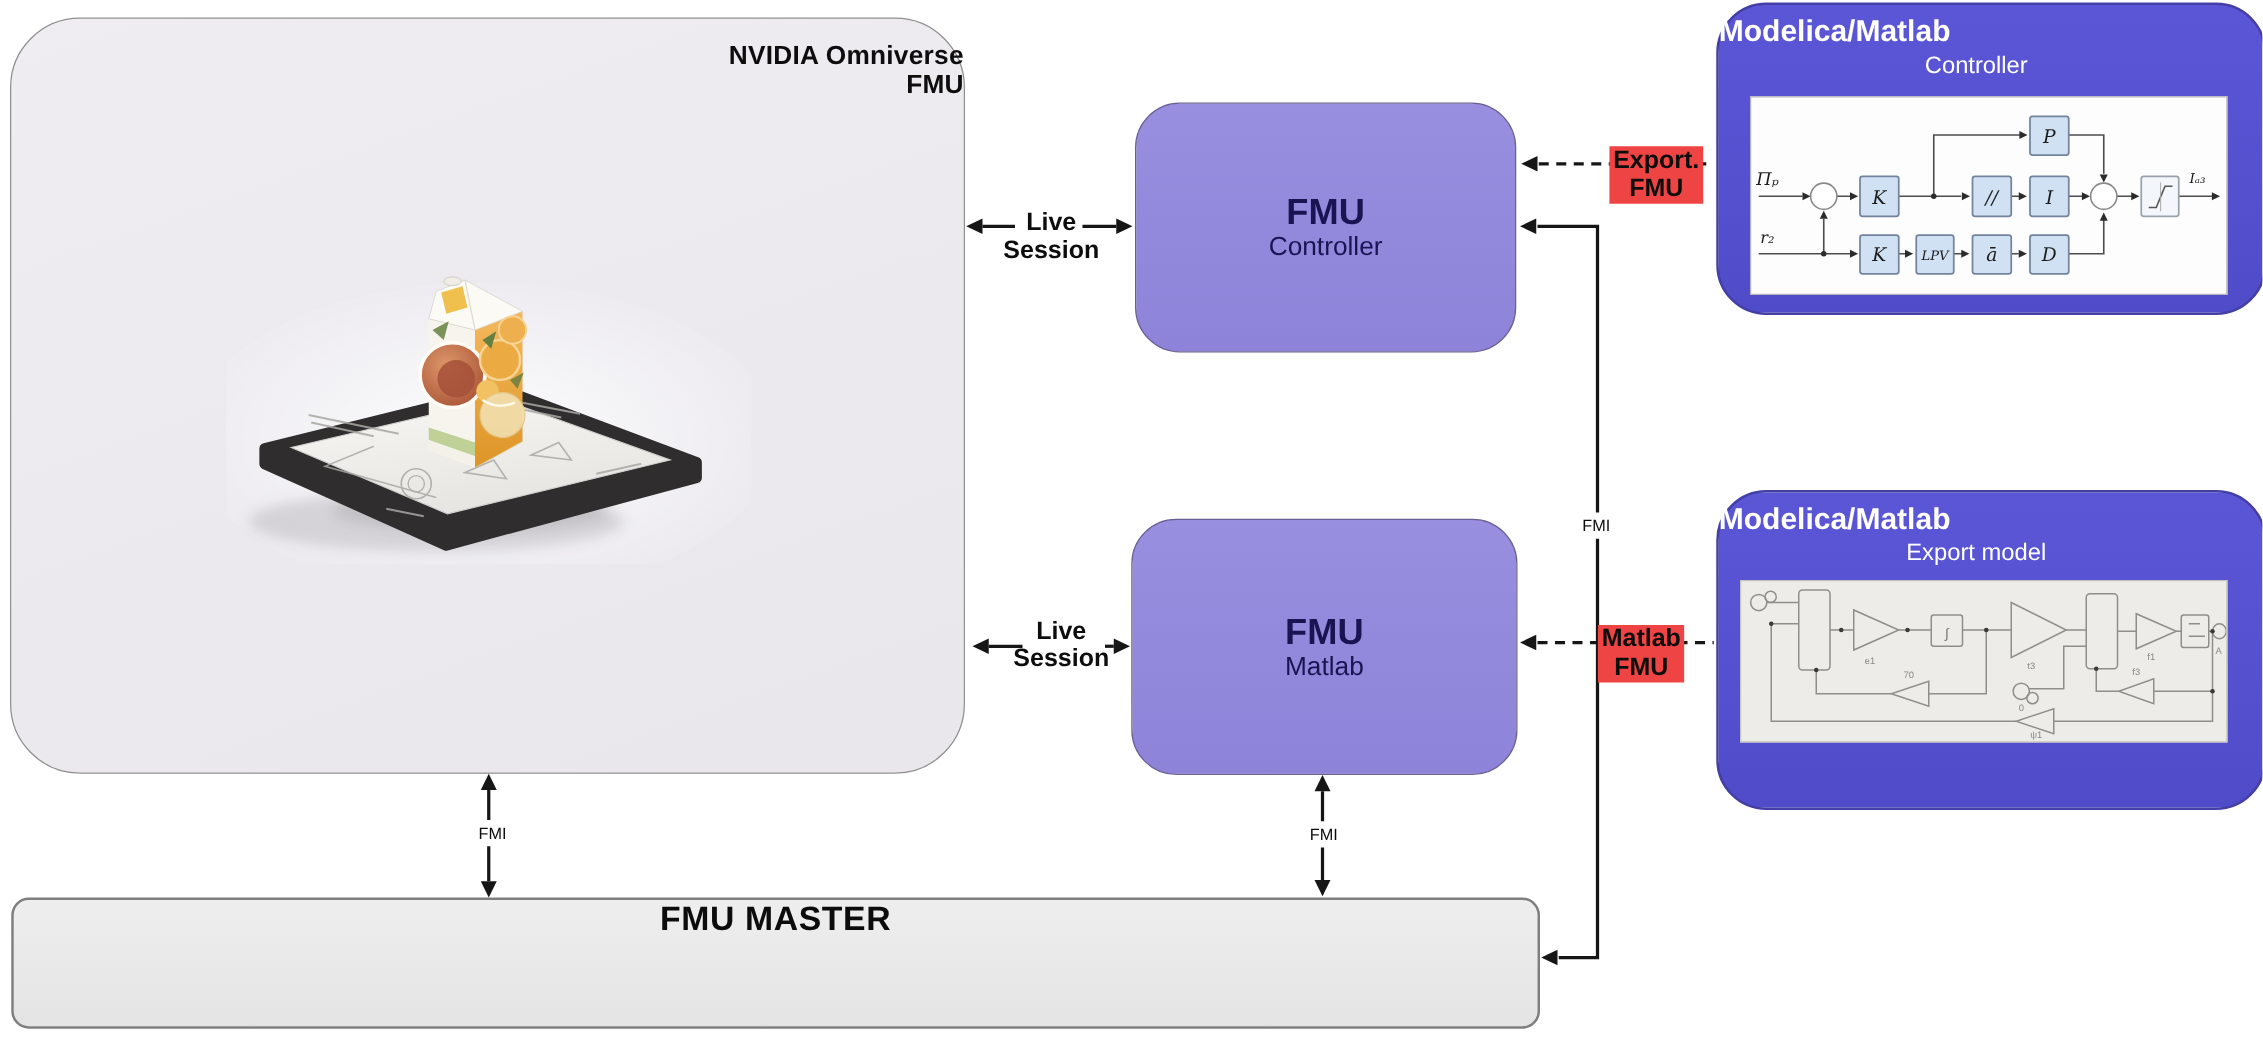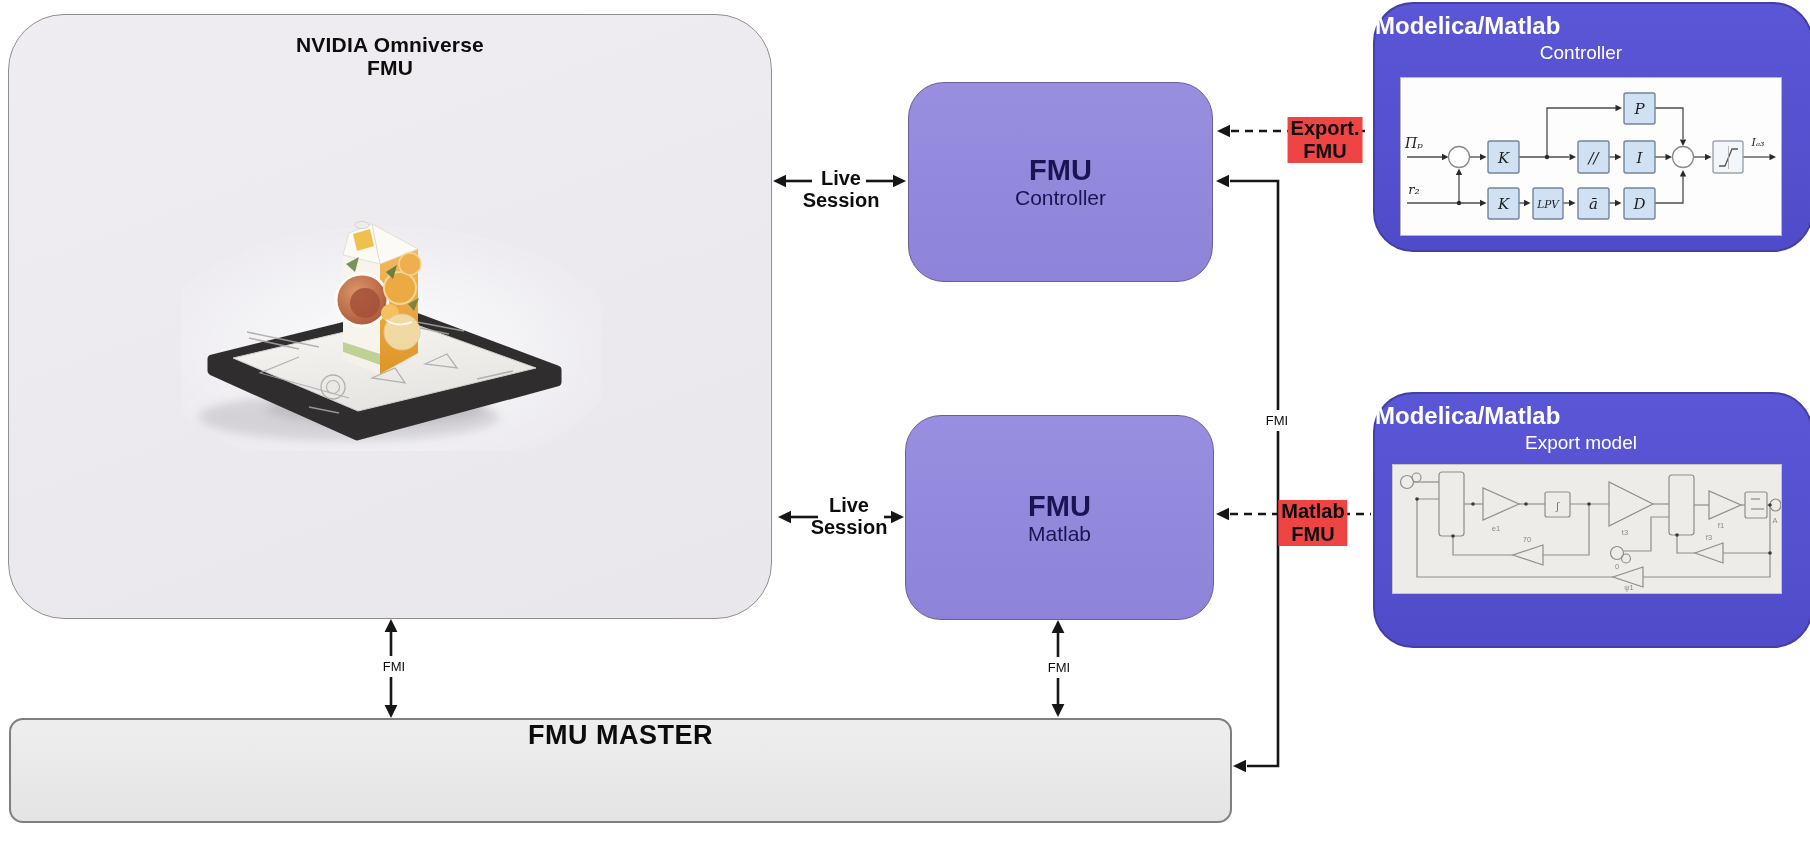--- a/index.html
+++ b/index.html
@@ -3,21 +3,21 @@
 <meta charset="utf-8">
 <style>
   html,body{margin:0;padding:0;background:#fff;}
   .canvas{position:relative;width:1810px;height:842px;background:#ffffff;overflow:hidden;
           font-family:"Liberation Sans",sans-serif;color:#111;}
   .abs{position:absolute;}
   
   .left-box{left:8px;top:14px;width:762px;height:603px;border-radius:56px;
             background:linear-gradient(160deg,#efedf2 0%,#ebe9ee 60%,#e9e7ec 100%);
             border:1.5px solid #8f8f8f;}
-  .left-title{left:0;right:0;top:18px;text-align:center;font-size:21px;line-height:23px;
+  .left-title{left:0;right:0;top:18px;text-align:right;font-size:21px;line-height:23px;
               font-weight:600;color:#0d0d0d;letter-spacing:.2px;}
   
   .fmu-box{border-radius:36px;background:linear-gradient(180deg,#988fe0 0%,#8d83d8 100%);
            border:1.5px solid #6a5f93;display:flex;flex-direction:column;align-items:center;justify-content:center;
            color:#1a1452;}
   .fmu-box .t1{font-size:29px;font-weight:700;line-height:32px;}
   .fmu-box .t2{font-size:21px;font-weight:500;line-height:24px;}
   .fmu-ctrl{left:908px;top:82px;width:303px;height:198px;}
   .fmu-motor{left:905px;top:415px;width:307px;height:203px;}
   

